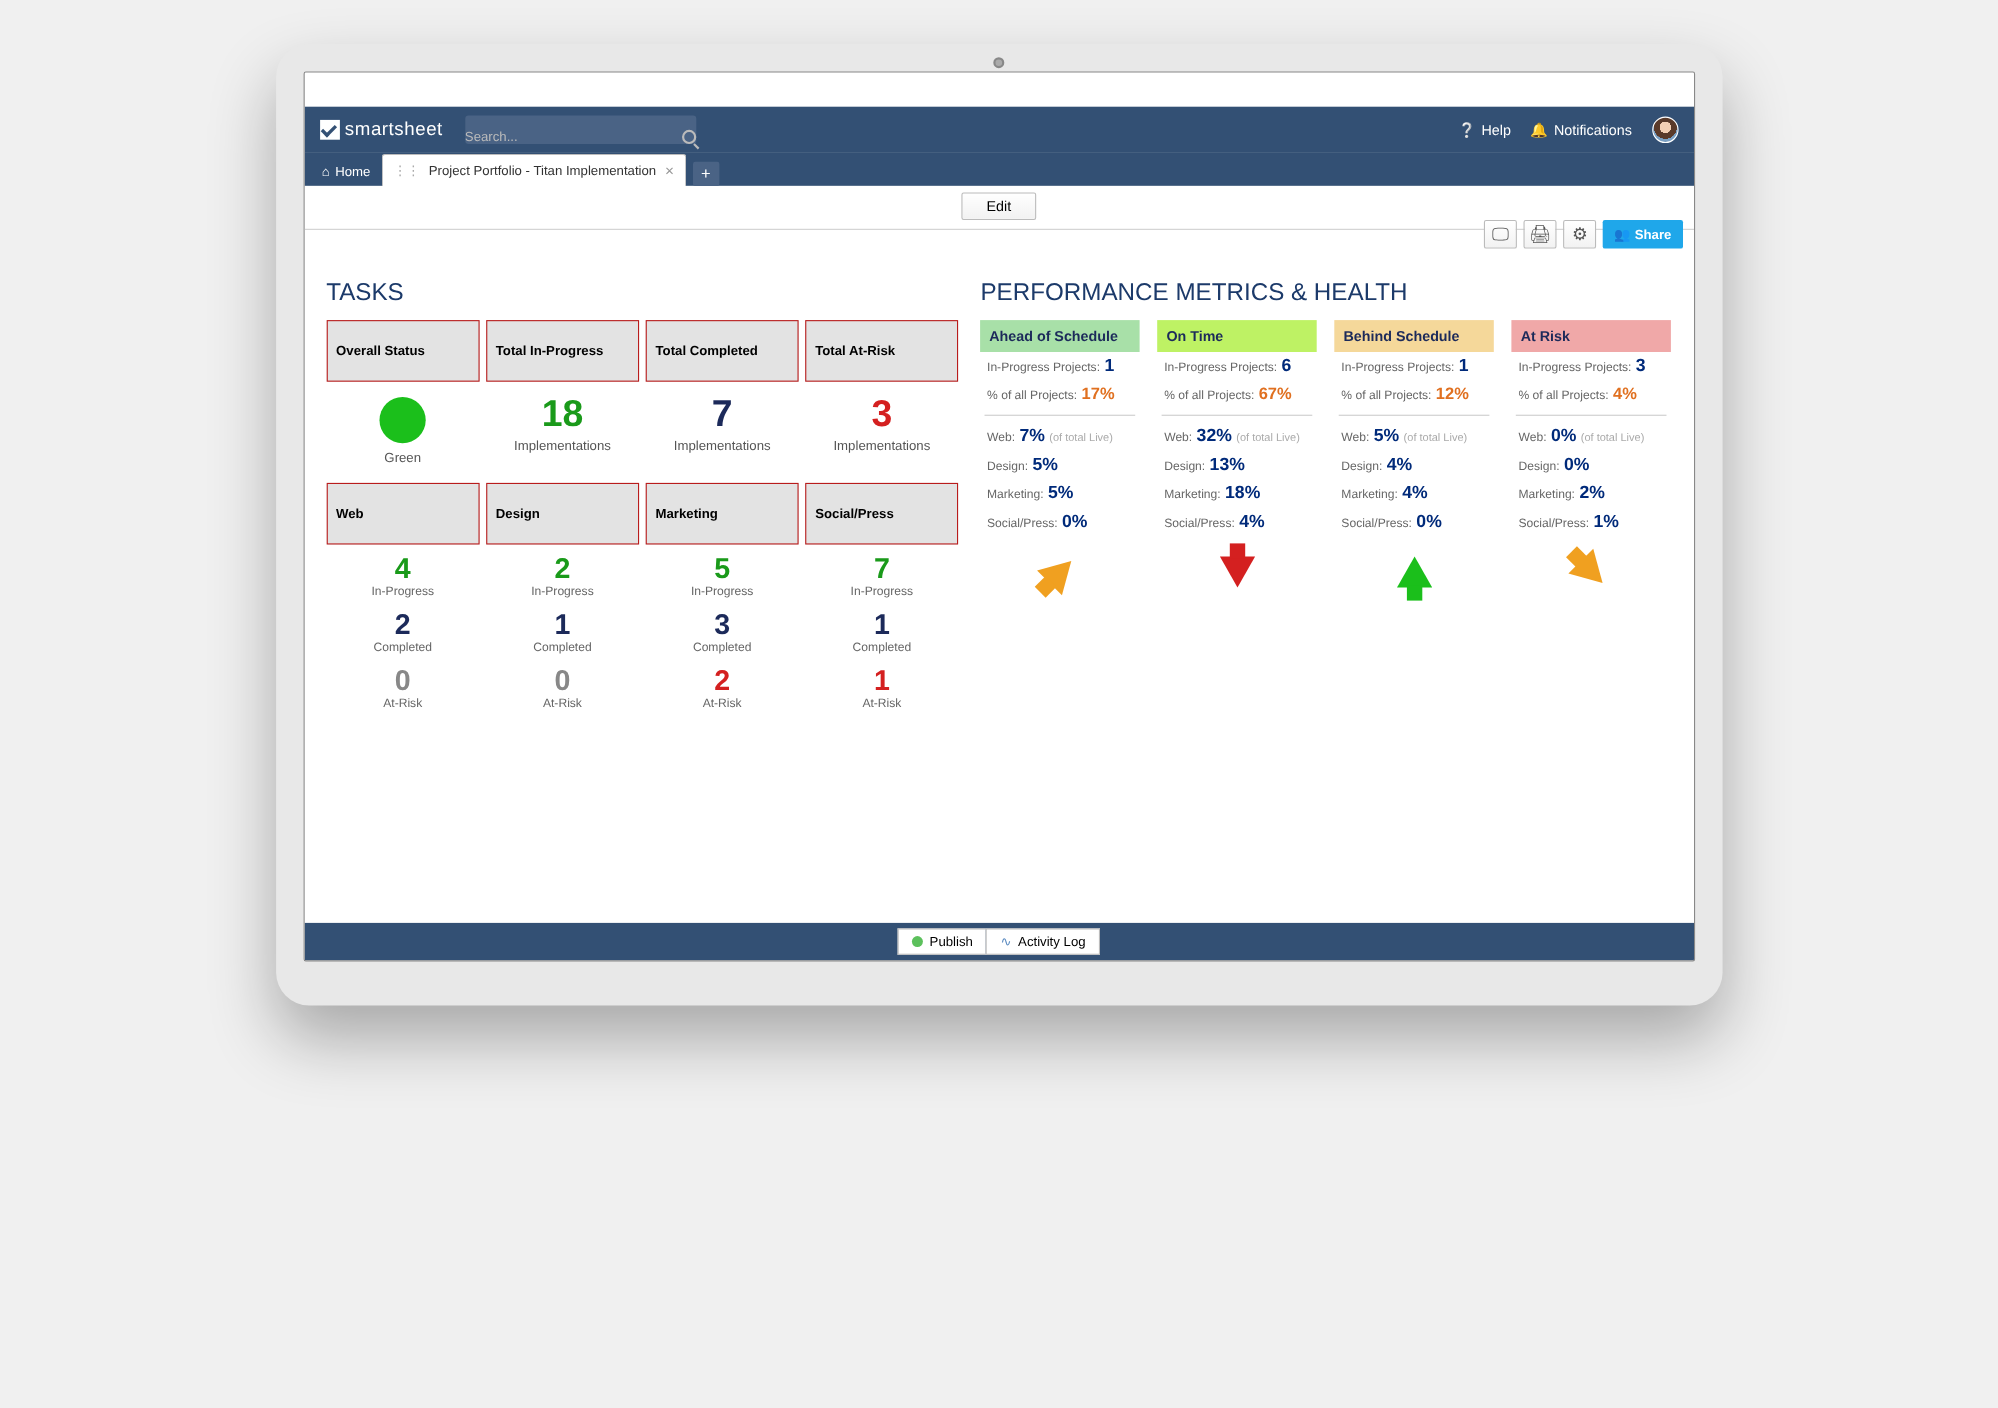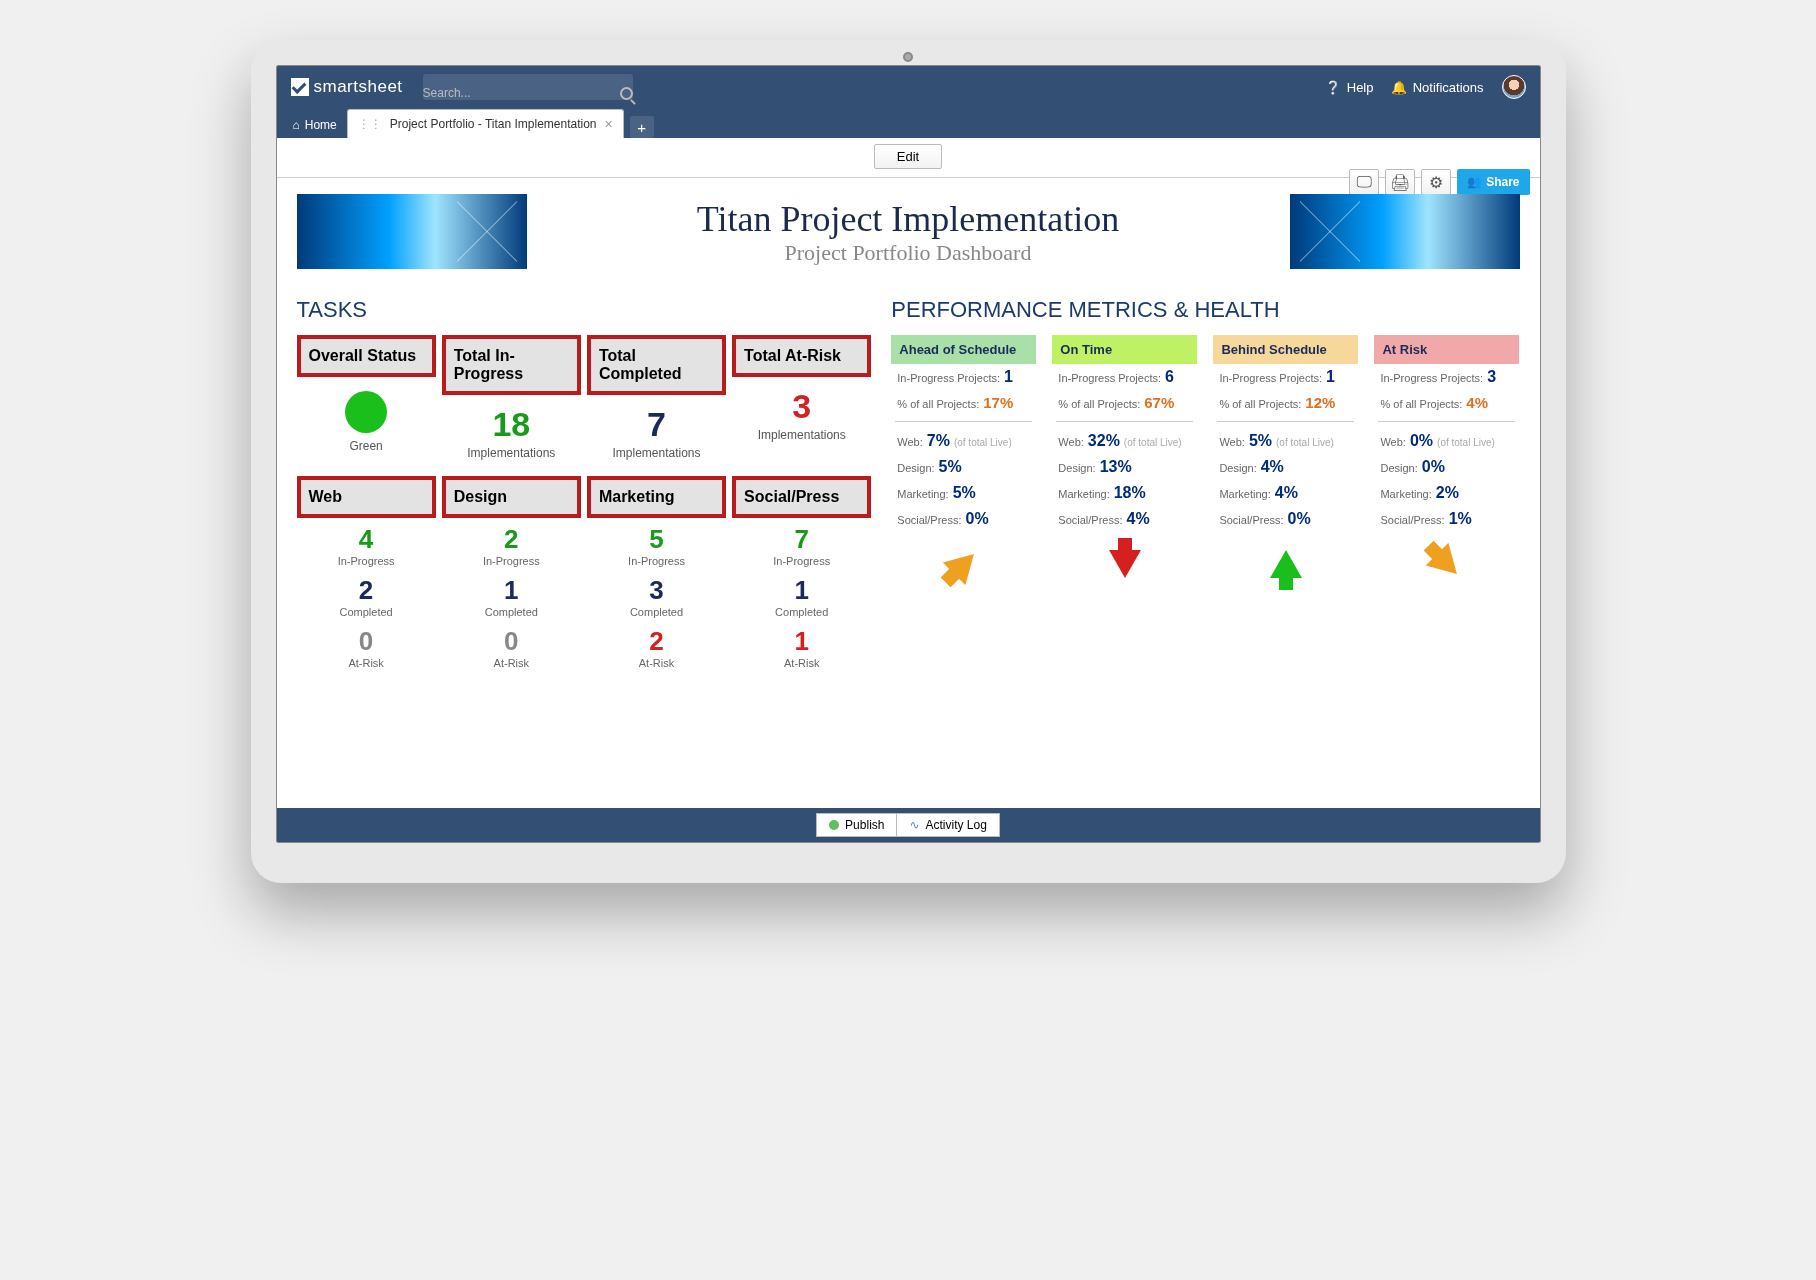--- a/index.html
+++ b/index.html
@@ -2,21 +2,21 @@
 <html><head>
 <meta charset="utf-8">
 <style>
 * { box-sizing: border-box; margin: 0; padding: 0; }
 body { font-family: Arial, Helvetica, sans-serif; background: #f0f0f0; width: 1816px; height: 1280px; display: flex; align-items: flex-start; justify-content: center; padding-top: 40px; }
 
 .device { width: 1315px; background: #e8e8e8; border-radius: 30px; padding: 25px 25px 40px 25px; box-shadow: 0 30px 60px rgba(0,0,0,0.3); position: relative; }
 .camera { position: absolute; top: 12px; left: 50%; transform: translateX(-50%); width: 10px; height: 10px; border-radius: 50%; background: #aaa; border: 2px solid #888; }
 .screen { background: #fff; border: 1px solid #888; border-radius: 2px; overflow: hidden; }
 
-.topbar { background: #335074; color: #fff; display: flex; align-items: center; padding: 8px 14px; font-size: 13px; height: 42px; }
+.topbar { background: #335074; color: #fff; display: flex; align-items: center; padding: 8px 14px; font-size: 13px; height: 42px; margin-top: 31px; }
 .logo { display: flex; align-items: center; font-size: 17px; letter-spacing: 0.5px; }
 .logo-mark { width: 18px; height: 18px; background: #fff; display: inline-block; margin-right: 5px; position: relative; }
 .logo-mark::after { content: ""; position: absolute; left: 4px; top: 2px; width: 5px; height: 10px; border: solid #335074; border-width: 0 3px 3px 0; transform: rotate(45deg); }
 .searchbox { margin-left: 20px; background: #4a6385; border-radius: 3px; display: flex; align-items: flex-end; width: 210px; height: 26px; padding: 0 0; }
 .searchbox input { background: transparent; border: none; color: #ddd; font-size: 12px; outline: none; flex: 1; }
 .searchbox input::placeholder { color: #bbb; }
 .search-ico { width: 13px; height: 13px; border: 2px solid #bbb; border-radius: 50%; position: relative; }
 .search-ico::after { content: ""; position: absolute; width: 2px; height: 6px; background: #bbb; transform: rotate(-45deg); top: 10px; left: 10px; }
 .top-right { margin-left: auto; display: flex; align-items: center; gap: 18px; font-size: 13px; }
 .tr-item { display: flex; align-items: center; gap: 5px; cursor: pointer; }
@@ -43,21 +43,21 @@
 .title-main { color: #1c2a4a; font-size: 36px; font-family: "Times New Roman", serif; }
 .title-sub { color: #888; font-size: 22px; font-family: "Times New Roman", serif; }
 
 .sections { display: flex; gap: 20px; margin-top: 28px; }
 .tasks { flex: 0 0 47%; }
 .perf { flex: 1; }
 .sec-title { color: #1c3a6a; font-size: 22px; margin-bottom: 12px; }
 
 .task-row { display: flex; gap: 6px; margin-bottom: 6px; }
 .task-cell { flex: 1; }
-.cell-head { background: #e3e3e3; font-size: 16px; font-weight: bold; padding: 8px 8px; border: 4px solid #b91c1c; }
+.cell-head { background: #e3e3e3; font-size: 12px; font-weight: bold; padding: 20px 8px; border: 1px solid #b91c1c; }
 .cell-body { text-align: center; padding: 10px 4px; }
 .green-dot { width: 42px; height: 42px; background: #1bbf1b; border-radius: 50%; margin: 4px auto 6px; }
 .cell-label { font-size: 12px; color: #555; }
 .big-num { font-size: 34px; font-weight: bold; margin-bottom: 2px; }
 .green { color: #1a9a1a; } .navy { color: #1c2a5a; } .red { color: #d42020; } .grey { color: #888; }
 
 .sub-body { text-align: center; padding: 6px 4px; }
 .sub-num { font-size: 26px; font-weight: bold; }
 .sub-lbl { font-size: 11px; color: #666; margin-bottom: 8px; }
 
@@ -142,28 +142,20 @@
             <span>⚙</span>
           </div>
         <button class="sharebtn">
           <span>👥</span>
           <span>Share</span>
         </button>
       </div>
     </div>
 
     <div class="canvas">
-      <div class="banner-row">
-        <div class="banner left"></div>
-        <div class="title-block">
-          <div class="title-main">Titan Project Implementation</div>
-          <div class="title-sub">Project Portfolio Dashboard</div>
-        </div>
-        <div class="banner right"></div>
-      </div>
 
       <div class="sections">
         <div class="tasks">
           <div class="sec-title">TASKS</div>
           <div class="task-row" id="tasks-top">
               <div class="task-cell">
                 <div class="cell-head">Overall Status</div>
                 <div class="cell-body">
                   <div class="green-dot"></div>
                   <div class="cell-label">Green</div>

